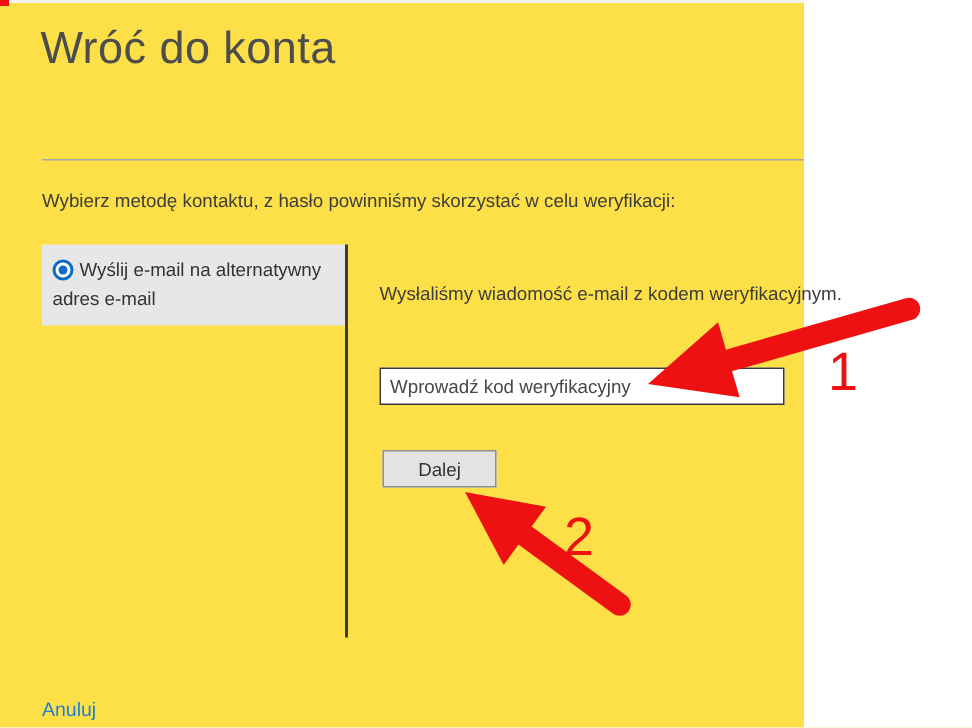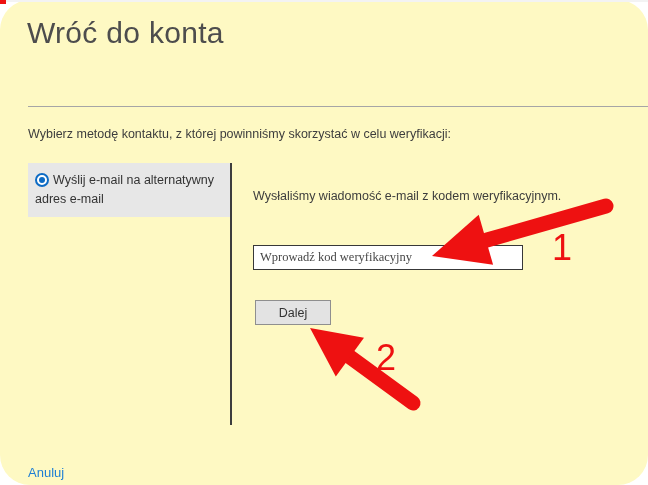--- a/index.html
+++ b/index.html
@@ -1,21 +1,21 @@
 <!DOCTYPE html>
 <html><head>
 <meta charset="utf-8">
 <style>
   * { margin:0; padding:0; box-sizing:border-box; }
   html,body { background:#ffffff; }
   body {
     width:648px; height:485px; position:relative; overflow:hidden;
     font-family:"Liberation Sans", sans-serif;
   }
-  .page { position:absolute; inset:0; width:648px; height:485px; background:#fef9c3;border-radius:30px; }
+  .page { position:absolute; inset:0; width:536px; height:485px; background:#fde047; }
   .top-edge { position:absolute; top:0; left:0; right:0; height:2px; background:#f3f3f3; }
   .corner-mark { position:absolute; top:0; left:0; width:6px; height:4px; background:#ee1111; }
 
   .title {
     position:absolute; left:27px; top:16px;
     font-size:30px; font-weight:normal; color:#4d4d4d; letter-spacing:0.3px;
     white-space:nowrap;
   }
 
   .breadcrumb { position:absolute; left:28px; top:83px; font-size:14px; color:#5d5d5d; white-space:nowrap; }
@@ -41,21 +41,21 @@
     border-radius:50%; background:#0d6bc4;
   }
 
   .divider { position:absolute; left:230px; top:163px; width:2px; height:262px; background:#3d3d3d; }
 
   .message { position:absolute; left:253px; top:189px; font-size:12.5px; color:#3d3d3d; white-space:nowrap; }
 
   .code-input {
     position:absolute; left:253px; top:245px; width:270px; height:25px;
     border:1px solid #383838; background:#ffffff;
-    font-family:Liberation Serif, serif; font-size:12.5px; color:#333333; padding:0 6px;
+    font-family:Liberation Sans, sans-serif; font-size:12.5px; color:#333333; padding:0 6px;
     outline:none; border-radius:0;
   }
   .code-input::placeholder { color:#474747; opacity:1; }
 
   .next-button {
     position:absolute; left:255px; top:300px; min-width:76px; height:25px;
     background:#e3e3e3; border:1px solid #8f8f8f;
     font-family:inherit; font-size:12.5px; color:#333333;
     padding:0 5px; cursor:pointer; border-radius:0;
   }
@@ -78,21 +78,21 @@
 
 <div class="page">
   <div class="top-edge"></div>
   <div class="corner-mark"></div>
 
   <h1 class="title">Wróć do konta</h1>
 
 
   <div class="hrline"></div>
 
-  <div class="instruction">Wybierz metodę kontaktu, z której powinniśmy skorzystać w celu weryfikacji:</div>
+  <div class="instruction">Wybierz metodę kontaktu, z hasło powinniśmy skorzystać w celu weryfikacji:</div>
 
   <div class="method-panel">
     <span class="radio"></span><span>Wyślij e-mail na alternatywny adres e-mail</span>
   </div>
 
   <div class="divider"></div>
 
   <div class="message">Wysłaliśmy wiadomość e-mail z kodem weryfikacyjnym.</div>
 
   <input class="code-input" type="text" placeholder="Wprowadź kod weryfikacyjny" style="">

